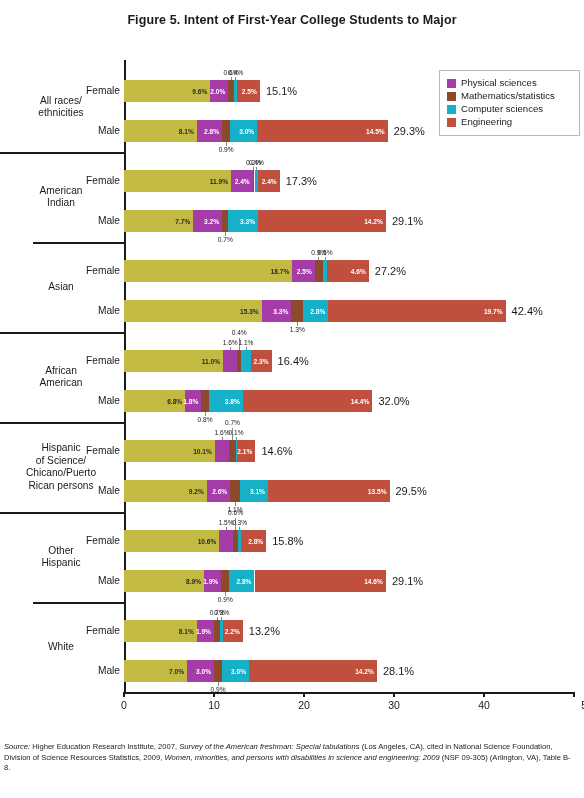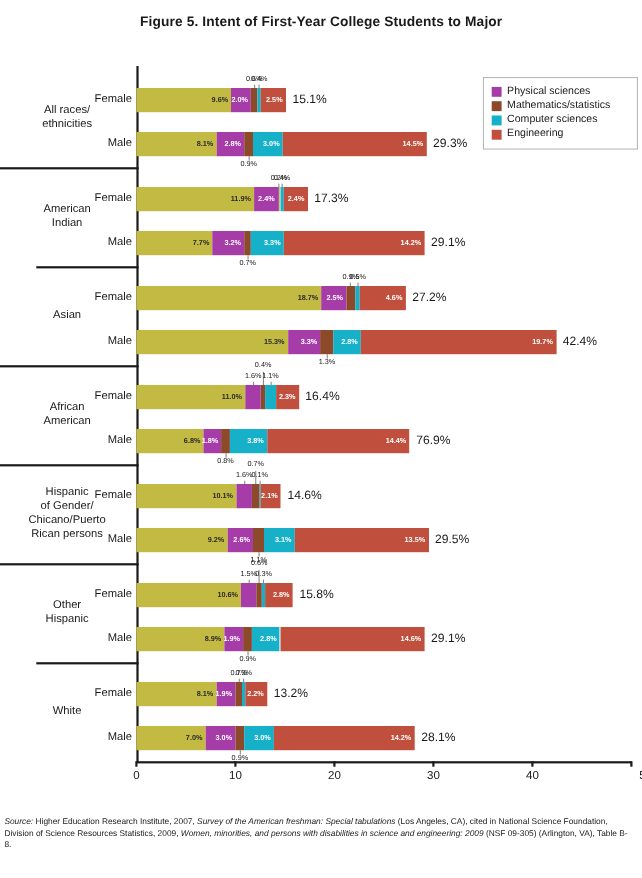--- a/index.html
+++ b/index.html
@@ -250,26 +250,26 @@
           <span>1.8%</span>
         </div>
         <div class="seg dark" style="left: 77.4px; width: 7.2px; background: rgb(140, 74, 43);"></div>
         <div class="seg light" style="left: 84.6px; width: 34.2px; background: rgb(22, 176, 201);">
           <span>3.8%</span>
         </div>
         <div class="seg light" style="left: 118.8px; width: 129.6px; background: rgb(192, 80, 61);">
           <span>14.4%</span>
         </div>
       </div>
-      <div class="total" style="left: 378.4px; top: 341px;">76.9%</div>
+      <div class="total" style="left: 378.4px; top: 341px;">32.0%</div>
       <div class="leader" style="left: 204.6px; top: 352px; height: 4px;"></div>
       <div class="callout" style="left: 205px; top: 356px;">0.8%</div>
       <div class="grp-label" style="top: 382px;">
         <div>Hispanic</div>
-        <div>of Gender/</div>
+        <div>of Science/</div>
         <div>Chicano/Puerto</div>
         <div>Rican persons</div>
       </div>
       <div class="group-sep" style="left: 0px; width: 126px; top: 452px;"></div>
       <div class="rowlabel" style="top: 385px; right: 464px;">Female</div>
       <div class="bar" style="left: 124px; top: 380px; width: 131.4px;">
         <div class="seg dark" style="left: 0px; width: 90.9px; background: rgb(194, 186, 66);">
           <span>10.1%</span>
         </div>
         <div class="seg light" style="left: 90.9px; width: 14.4px; background: rgb(166, 60, 168);"></div>

